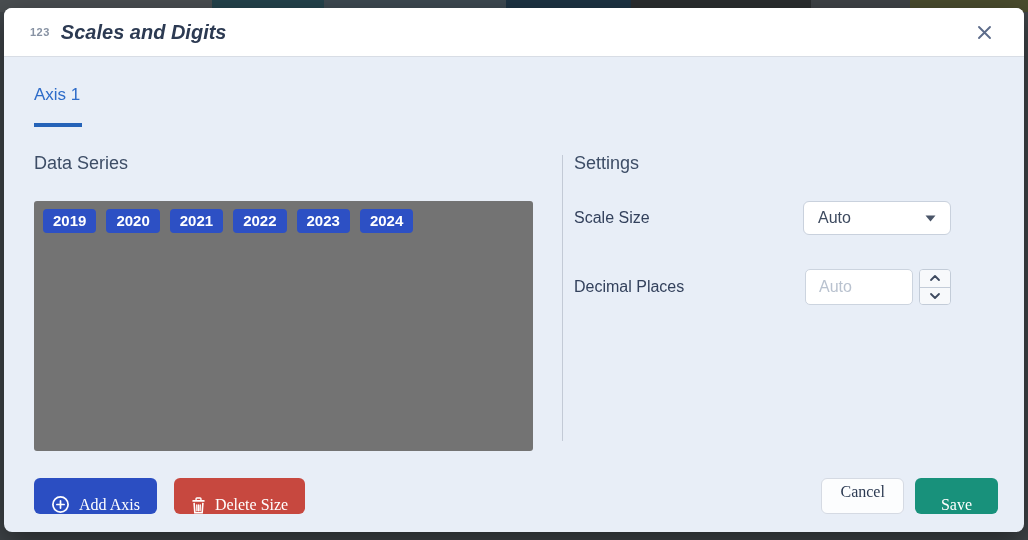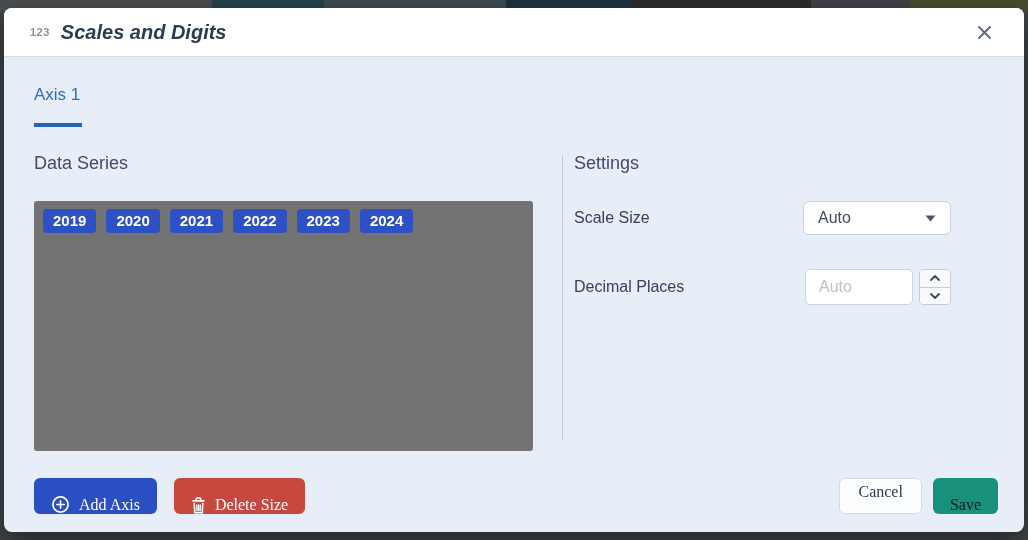--- a/index.html
+++ b/index.html
@@ -108,21 +108,21 @@
     display:inline-flex; align-items:flex-end; justify-content:center;
     cursor:pointer; font-family:Liberation Serif, serif;
   }
   .btn .btn-icon { display:flex; margin-right:9px; }
   .btn-add { background:var(--accent-blue,#2b4ec2); color:#fff; padding:0 17px; margin-left:4px; }
   .btn-delete { background:var(--danger-red,#c7483f); color:#fff; padding:0 17px; margin-left:17px; }
   .btn-cancel {
     background:#fcfdfe; color:#2c3a52; border:1px solid #d5dae3;
     padding:12px 18px; margin-left:auto;
   }
-  .btn-save { background:var(--save-teal,#18917b); color:#0f172a; padding:0 17px; margin-left:11px; }
+  .btn-save { background:var(--save-teal,#18917b); color:#ffffff; padding:0 26px; margin-left:11px; }
 </style>
 </head>
 <body>
 
 <div class="screen" style="background: rgb(63, 68, 72);">
 
   <div class="backdrop-strip">
       <div class="block" style="left: 0px; width: 212px; background: rgb(74, 78, 81);"></div>
       <div class="block" style="left: 212px; width: 112px; background: rgb(36, 67, 76);"></div>
       <div class="block" style="left: 324px; width: 182px; background: rgb(62, 74, 82);"></div>

